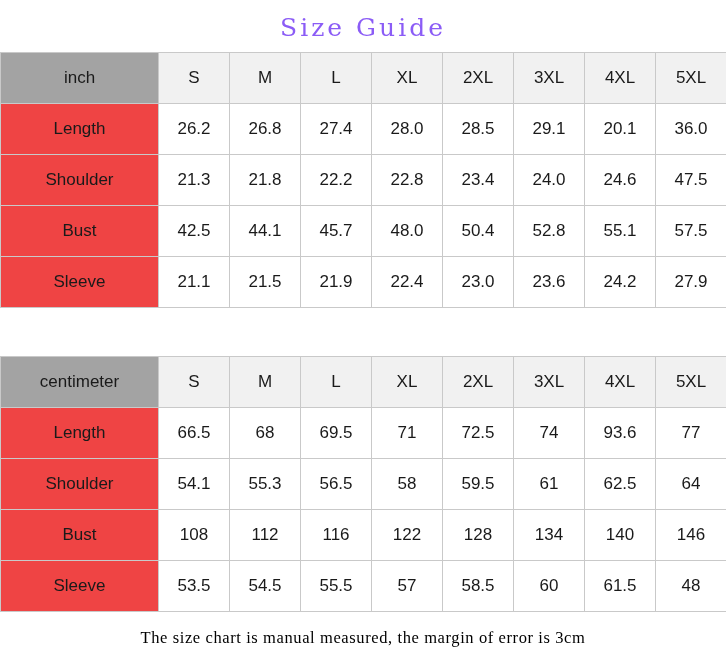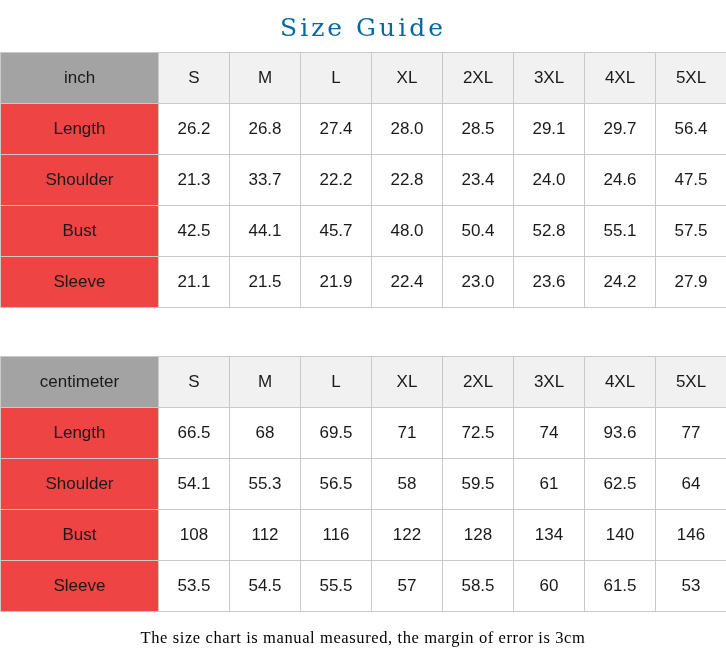--- a/index.html
+++ b/index.html
@@ -21,21 +21,21 @@
     box-sizing: border-box;
     background: #ffffff;
   }
   .title {
     font-family: "DejaVu Serif", serif;
     font-size: 25px;
     text-align: center;
     letter-spacing: 3px;
     padding-top: 13px;
     padding-bottom: 10px;
-    color: #0369a1;
+    color: #8b5cf6;
     font-weight: 400;
   }
   table.size-table {
     border-collapse: collapse;
     width: 726px;
     table-layout: fixed;
   }
   table.size-table td {
     border: 1px solid #c9c9c9;
     text-align: center;
@@ -103,27 +103,27 @@
         <td>5XL</td>
       </tr>
       <tr>
         <td class="row-label">Length</td>
         <td>26.2</td>
         <td>26.8</td>
         <td>27.4</td>
         <td>28.0</td>
         <td>28.5</td>
         <td>29.1</td>
-        <td>29.7</td>
-        <td>56.4</td>
+        <td>20.1</td>
+        <td>36.0</td>
       </tr>
       <tr>
         <td class="row-label">Shoulder</td>
         <td>21.3</td>
-        <td>33.7</td>
+        <td>21.8</td>
         <td>22.2</td>
         <td>22.8</td>
         <td>23.4</td>
         <td>24.0</td>
         <td>24.6</td>
         <td>47.5</td>
       </tr>
       <tr>
         <td class="row-label">Bust</td>
         <td>42.5</td>
@@ -210,20 +210,20 @@
       </tr>
       <tr>
         <td class="row-label">Sleeve</td>
         <td>53.5</td>
         <td>54.5</td>
         <td>55.5</td>
         <td>57</td>
         <td>58.5</td>
         <td>60</td>
         <td>61.5</td>
-        <td>53</td>
+        <td>48</td>
       </tr>
     </tbody>
   </table>
 
   <div class="footnote">The size chart is manual measured,  the margin of error is 3cm</div>
 
 </div>
 
 </body></html>

